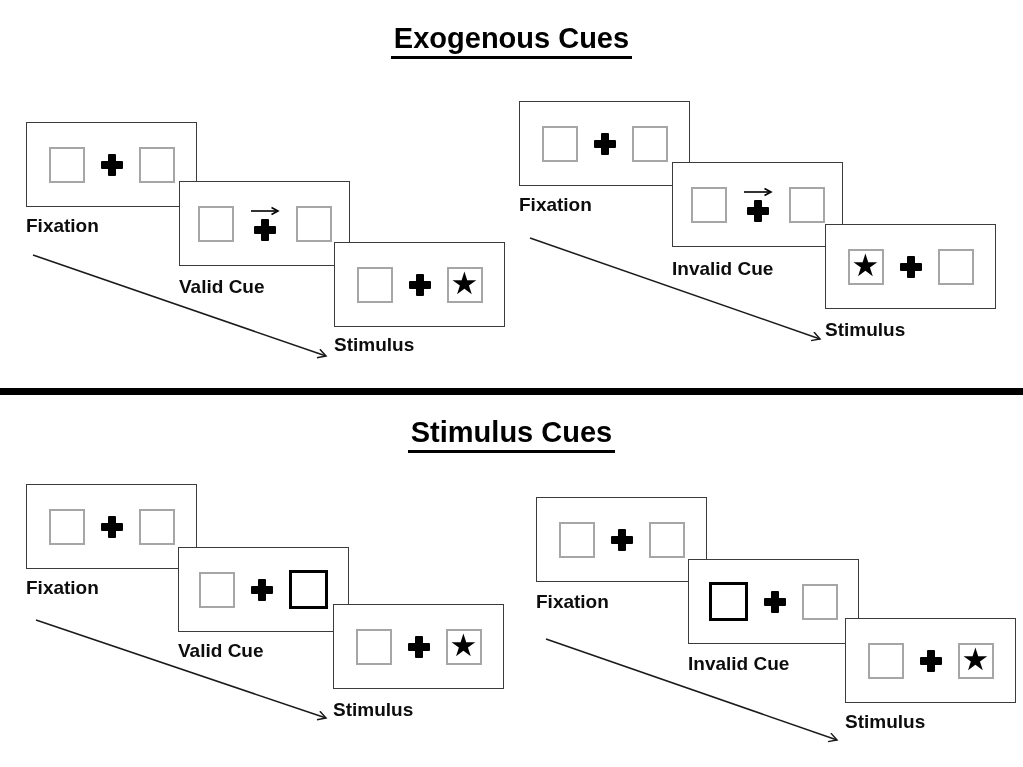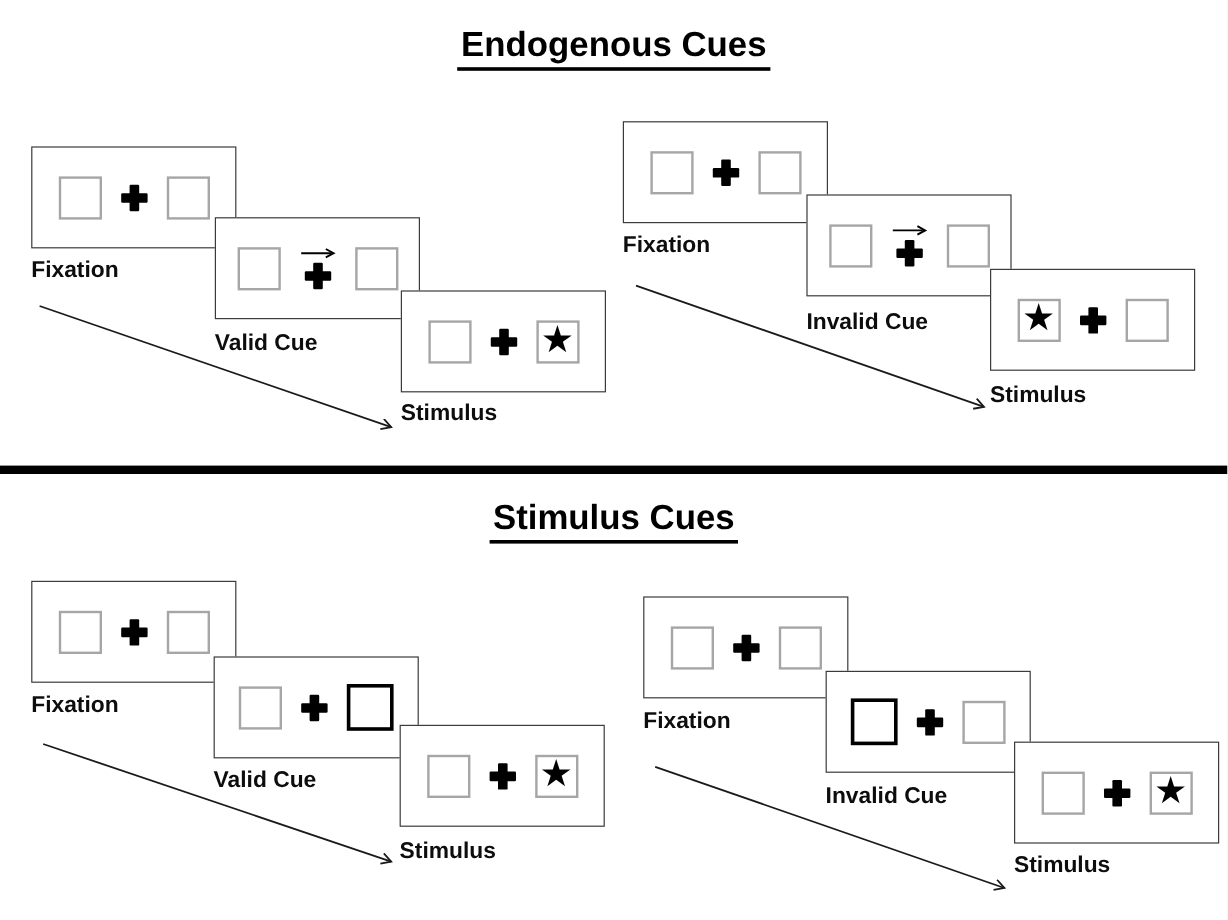--- a/index.html
+++ b/index.html
@@ -61,21 +61,21 @@
         <path d="M2,0.5 L10,5 L2,9.5" fill="none" stroke="#1a1a1a" stroke-width="1.5"></path>
       </marker>
     </defs>
     <line x1="33" y1="255" x2="326" y2="356" marker-end="url(#ah)"></line>
     <line x1="530" y1="238" x2="820" y2="339" marker-end="url(#ah)"></line>
     <line x1="36" y1="620" x2="326" y2="718" marker-end="url(#ah)"></line>
     <line x1="546" y1="639" x2="837" y2="740" marker-end="url(#ah)"></line>
   </svg>
 
   <div class="sec-title t-endo">
-    <span class="ul">Endogenous Cues</span>
+    <span class="ul">Exogenous Cues</span>
   </div>
   <div class="divider"></div>
   <div class="sec-title t-exo">
     <span class="ul">Stimulus Cues</span>
   </div>
 
   <div class="panel p-ev-1">
     <span class="sq"></span>
     <span class="mid">
         <span class="plus"></span>

